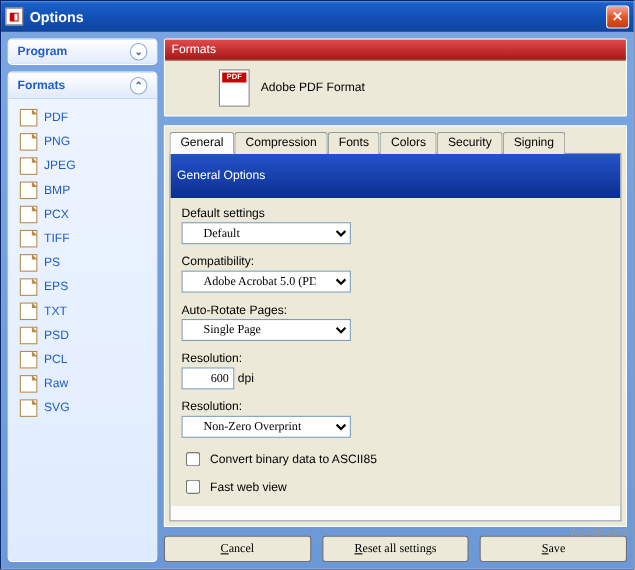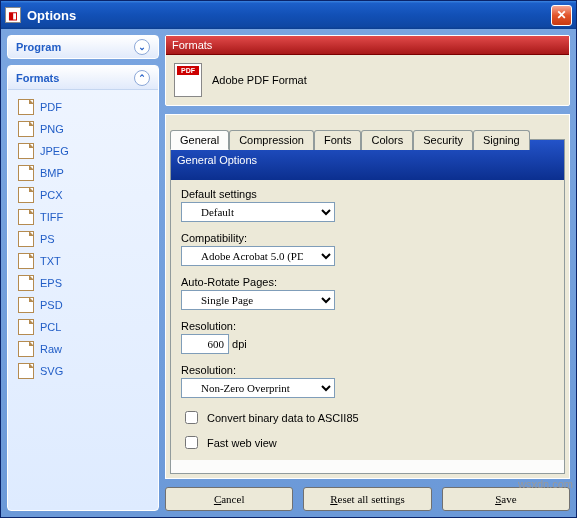--- a/index.html
+++ b/index.html
@@ -22,21 +22,21 @@
   width: 16px; height: 16px; margin-right: 6px; background: #fff; border: 1px solid #8a8a8a;
   display: flex; align-items: center; justify-content: center; font-size: 10px; color: #c00;
 }
 .titlebar .spacer { flex: 1; }
 .titlebar .close-btn {
   width: 21px; height: 21px; background: linear-gradient(to bottom, #F6A693, #E2542A 50%, #C83A12);
   border: 1px solid #fff; border-radius: 3px; display: flex; align-items: center; justify-content: center;
   color: #fff; font-weight: bold; font-size: 12px; cursor: pointer;
 }
 .body-row { flex: 1; display: flex; background: linear-gradient(to bottom, #7AA5E0 0%, #6B99D8 100%); padding: 6px; gap: 6px; min-height: 0; }
-.left-col { width: 152px; display: flex; flex-direction: column; gap: 6px; }
+.left-col { width: 136px; display: flex; flex-direction: column; gap: 6px; }
 .accordion-hdr {
   height: 24px; background: linear-gradient(to bottom, #fff, #E1EAFB);
   border-radius: 4px 4px 0 0; border: 1px solid #fff; display: flex; align-items: center;
   padding: 0 8px; color: #215DC6; font-weight: bold; cursor: pointer;
 }
 .accordion-hdr .chev {
   margin-left: auto; width: 16px; height: 16px; border-radius: 50%; border: 1px solid #8CA8D8;
   display: flex; align-items: center; justify-content: center; color: #215DC6; font-size: 9px;
   background: #fff;
 }
@@ -59,34 +59,34 @@
   border-left: 5px solid #b58b50; border-top: 5px solid transparent;
 }
 .right-col { flex: 1; display: flex; flex-direction: column; gap: 8px; min-height: 0; }
 .panel-formats {
   background: #ECE9D8; border: 1px solid #fff; border-radius: 2px;
 }
 .panel-formats .hdr {
   background: linear-gradient(to bottom, #E24A4A, #A81818);
   color: #fff; font-size: 11px; padding: 3px 6px; border-bottom: 1px solid #7a0000;
 }
-.panel-formats .body { padding: 8px; display: flex; align-items: center; gap: 10px; }
+.panel-formats .body { padding: 8px; display: flex; align-items: center; gap: 10px; margin-left: 41px; }
 .pdf-icon {
   width: 28px; height: 34px; background: #fff; border: 1px solid #888; position: relative;
 }
 .pdf-icon::after {
   content: 'PDF'; position: absolute; top: 2px; left: 2px; right: 2px; background: #c00; color: #fff;
   font-size: 7px; text-align: center; font-weight: bold; padding: 1px 0;
 }
 .tabs-wrap { flex: 1; background: #ECE9D8; border: 1px solid #fff; display: flex; flex-direction: column; min-height: 0; }
 .tabbar { display: flex; padding: 4px 4px 0 4px; gap: 0; }
 .tab {
   padding: 3px 9px; background: #ECE9D8; border: 1px solid #919B9C; border-bottom: none;
   border-radius: 3px 3px 0 0; margin-right: 0px; font-size: 11px; cursor: pointer;
-  position:relative; top:11px;
+  position:relative; top:1px;
 }
 .tab.active { background: #FCFCFB; border-bottom: 1px solid #FCFCFB; z-index:2; }
 .tabcontent { flex: 1; margin: 0 4px 4px 4px; background: #FCFCFB; border: 1px solid #919B9C; overflow: auto; }
 .section-hdr {
   background: linear-gradient(to bottom, #2353C9, #0B2F8F);
   color: #fff; padding: 14px 6px; font-size: 11px;
 }
 .section-body { padding: 8px 10px; background: #ECE9D8; }
 .field-group { margin-bottom: 10px; }
 .field-group label { display: block; margin-bottom: 2px; font-size: 11px; }
@@ -160,25 +160,25 @@
           <div class="item">
               <span class="file-icon"></span>
               <span>TIFF</span>
             </div>
           <div class="item">
               <span class="file-icon"></span>
               <span>PS</span>
             </div>
           <div class="item">
               <span class="file-icon"></span>
+              <span>EPS</span>
+            </div>
+          <div class="item">
+              <span class="file-icon"></span>
               <span>TXT</span>
-            </div>
-          <div class="item">
-              <span class="file-icon"></span>
-              <span>EPS</span>
             </div>
           <div class="item">
               <span class="file-icon"></span>
               <span>PSD</span>
             </div>
           <div class="item">
               <span class="file-icon"></span>
               <span>PCL</span>
             </div>
           <div class="item">

